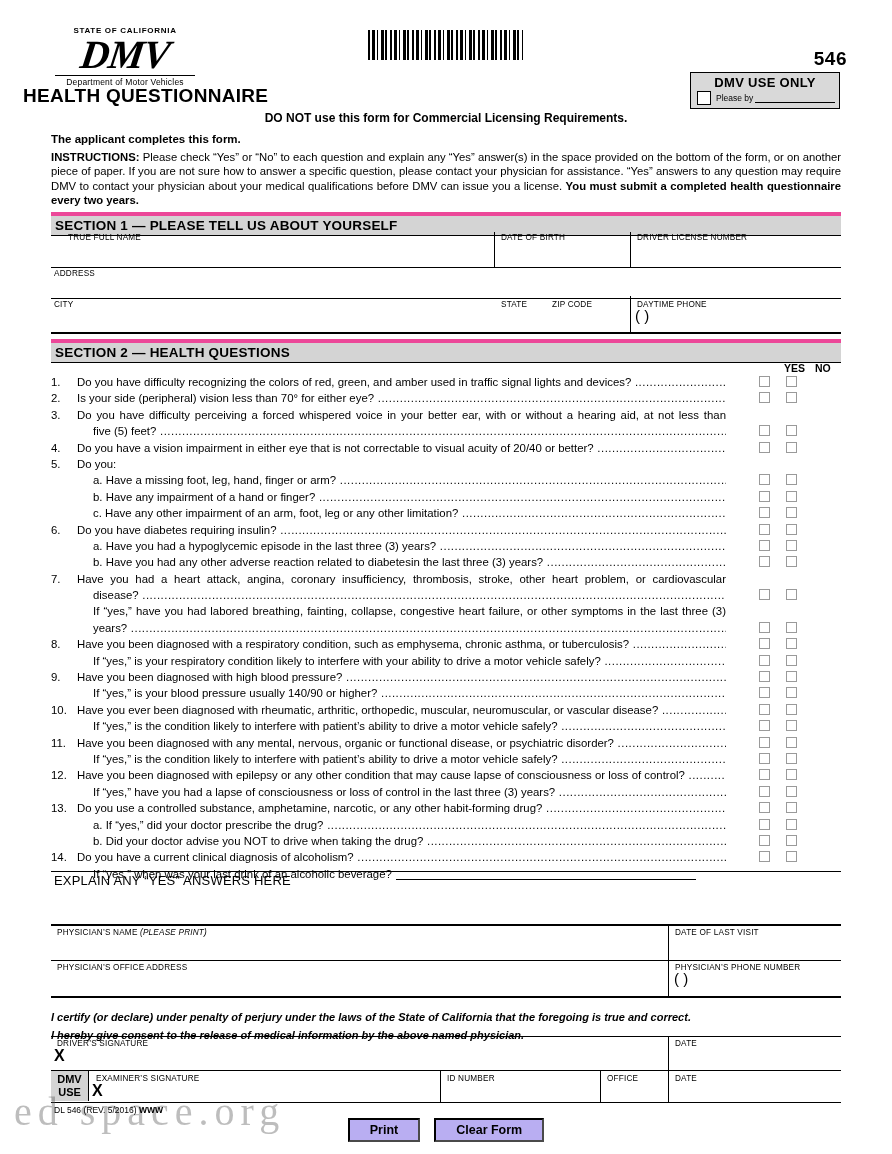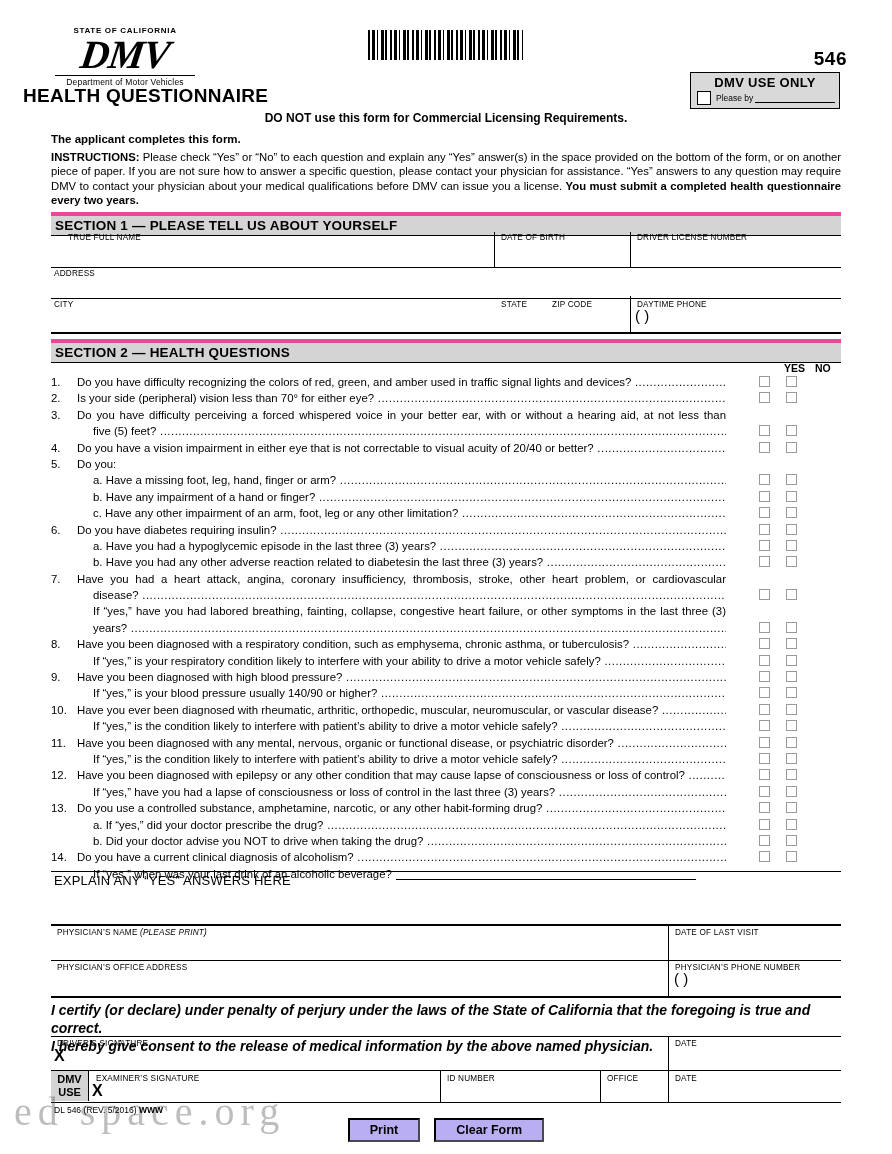--- a/index.html
+++ b/index.html
@@ -271,24 +271,25 @@
     position: absolute;
     left: 54px;
     font-size: 13px;
     letter-spacing: 0.2px;
   }
 
   .cert {
     position: absolute;
     left: 51px;
     width: 790px;
-    font-size: 14px;
+    font-size: 11px;
     font-weight: bold;
     font-style: italic;
     line-height: 18px;
+    margin-top: 7px;
   }
 
   .dmvuse-cell {
     position: absolute;
     background: #d4d4d4;
     font-size: 11px;
     font-weight: bold;
     text-align: center;
     line-height: 13px;
     box-sizing: border-box;

